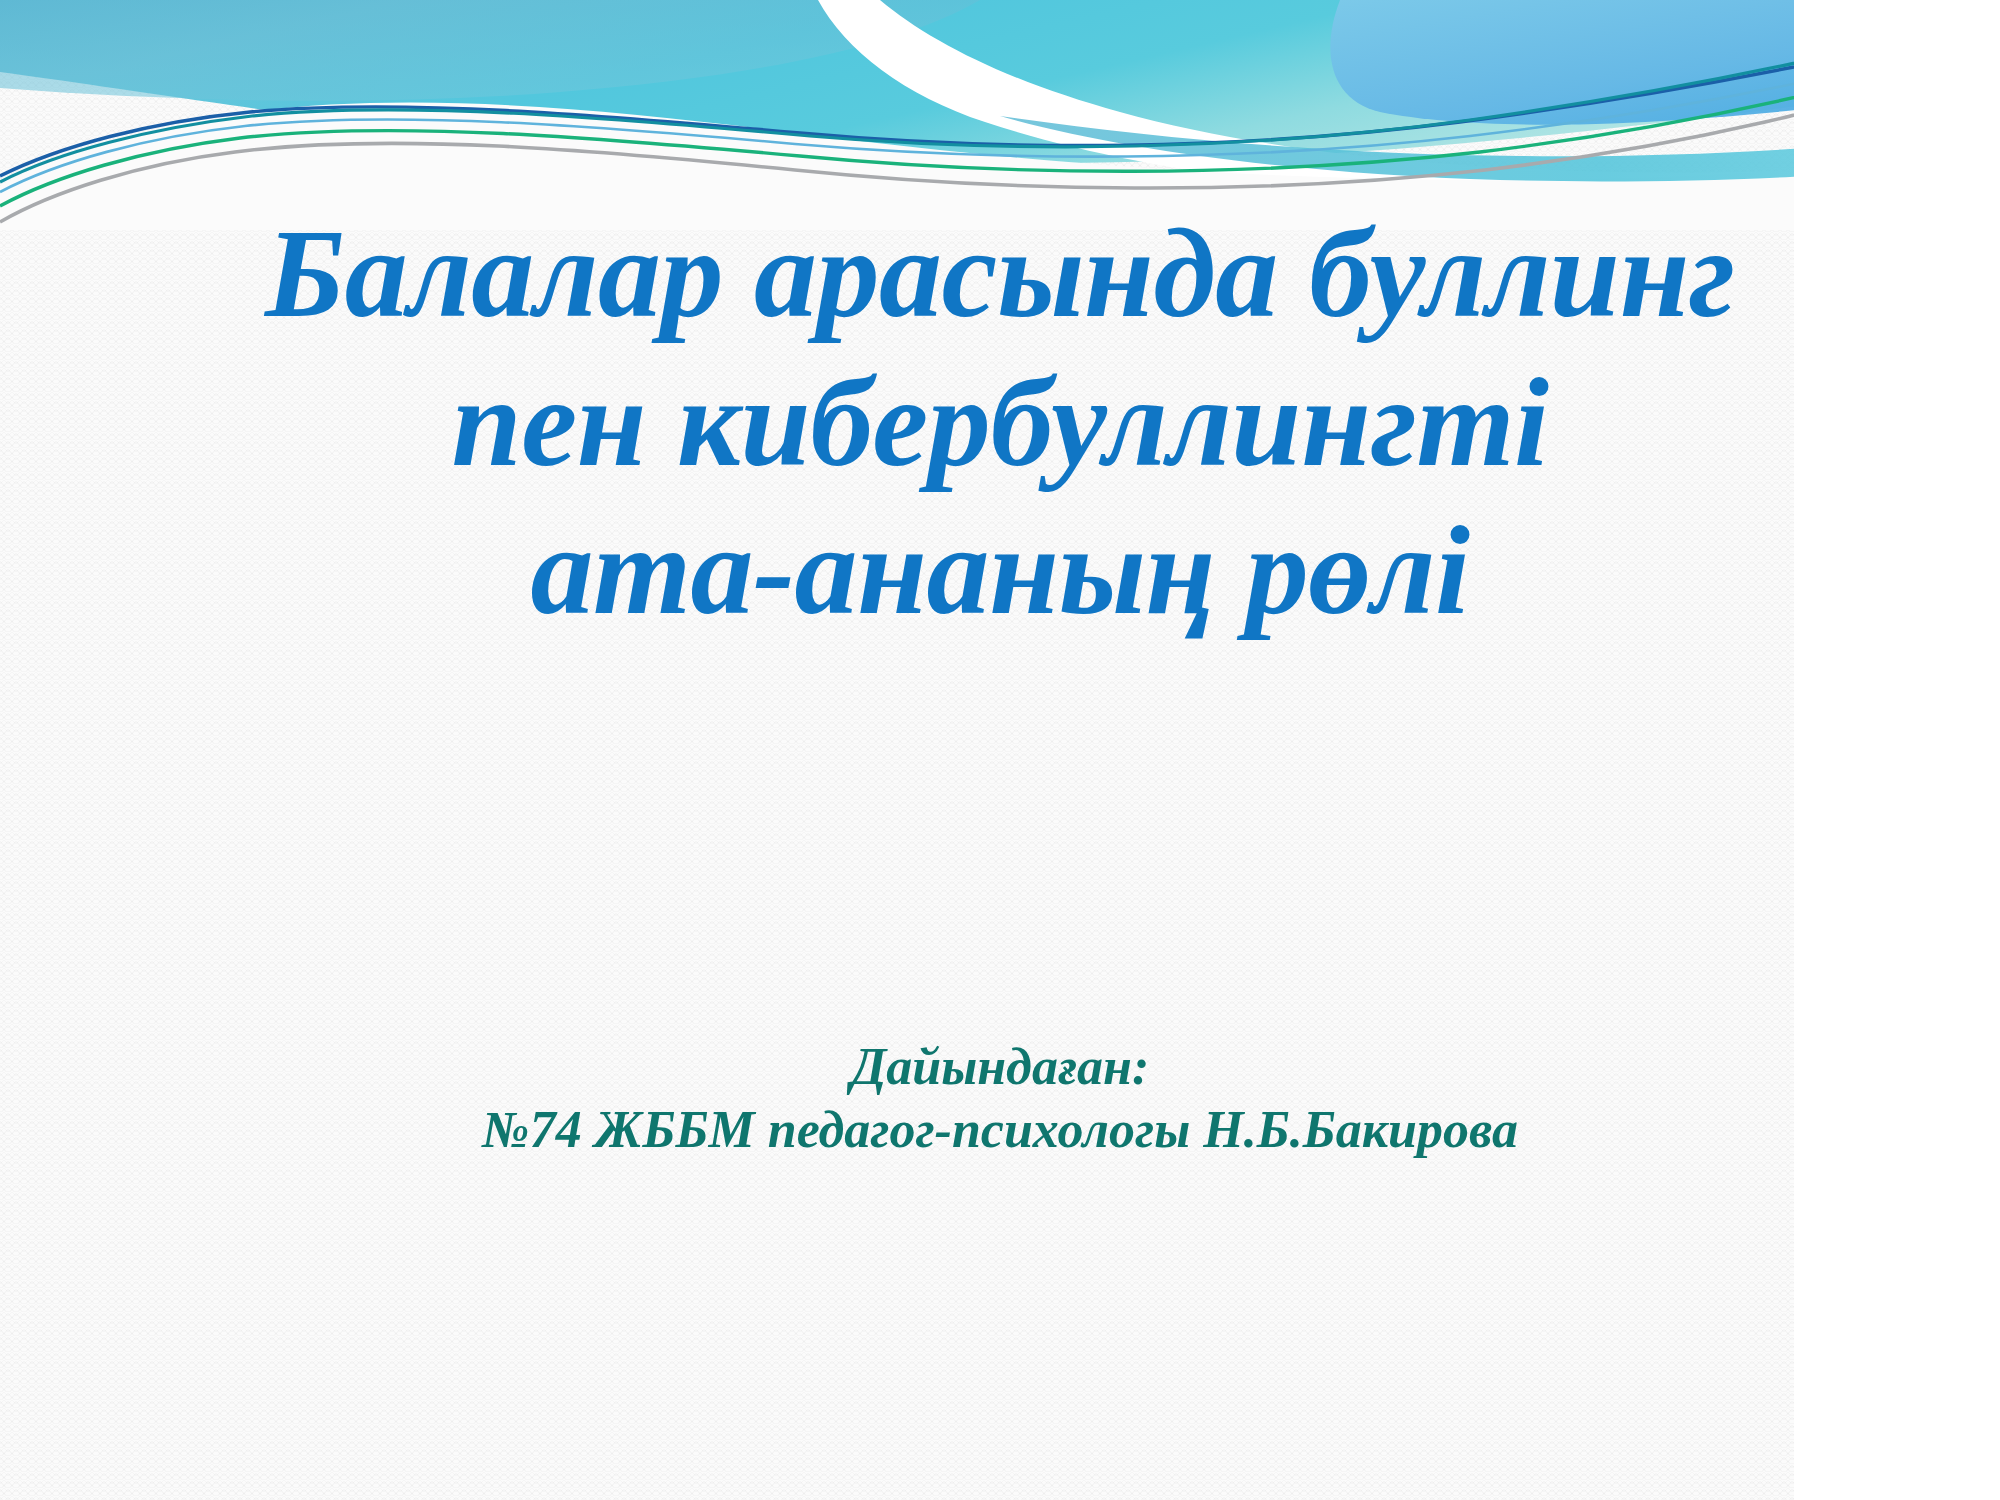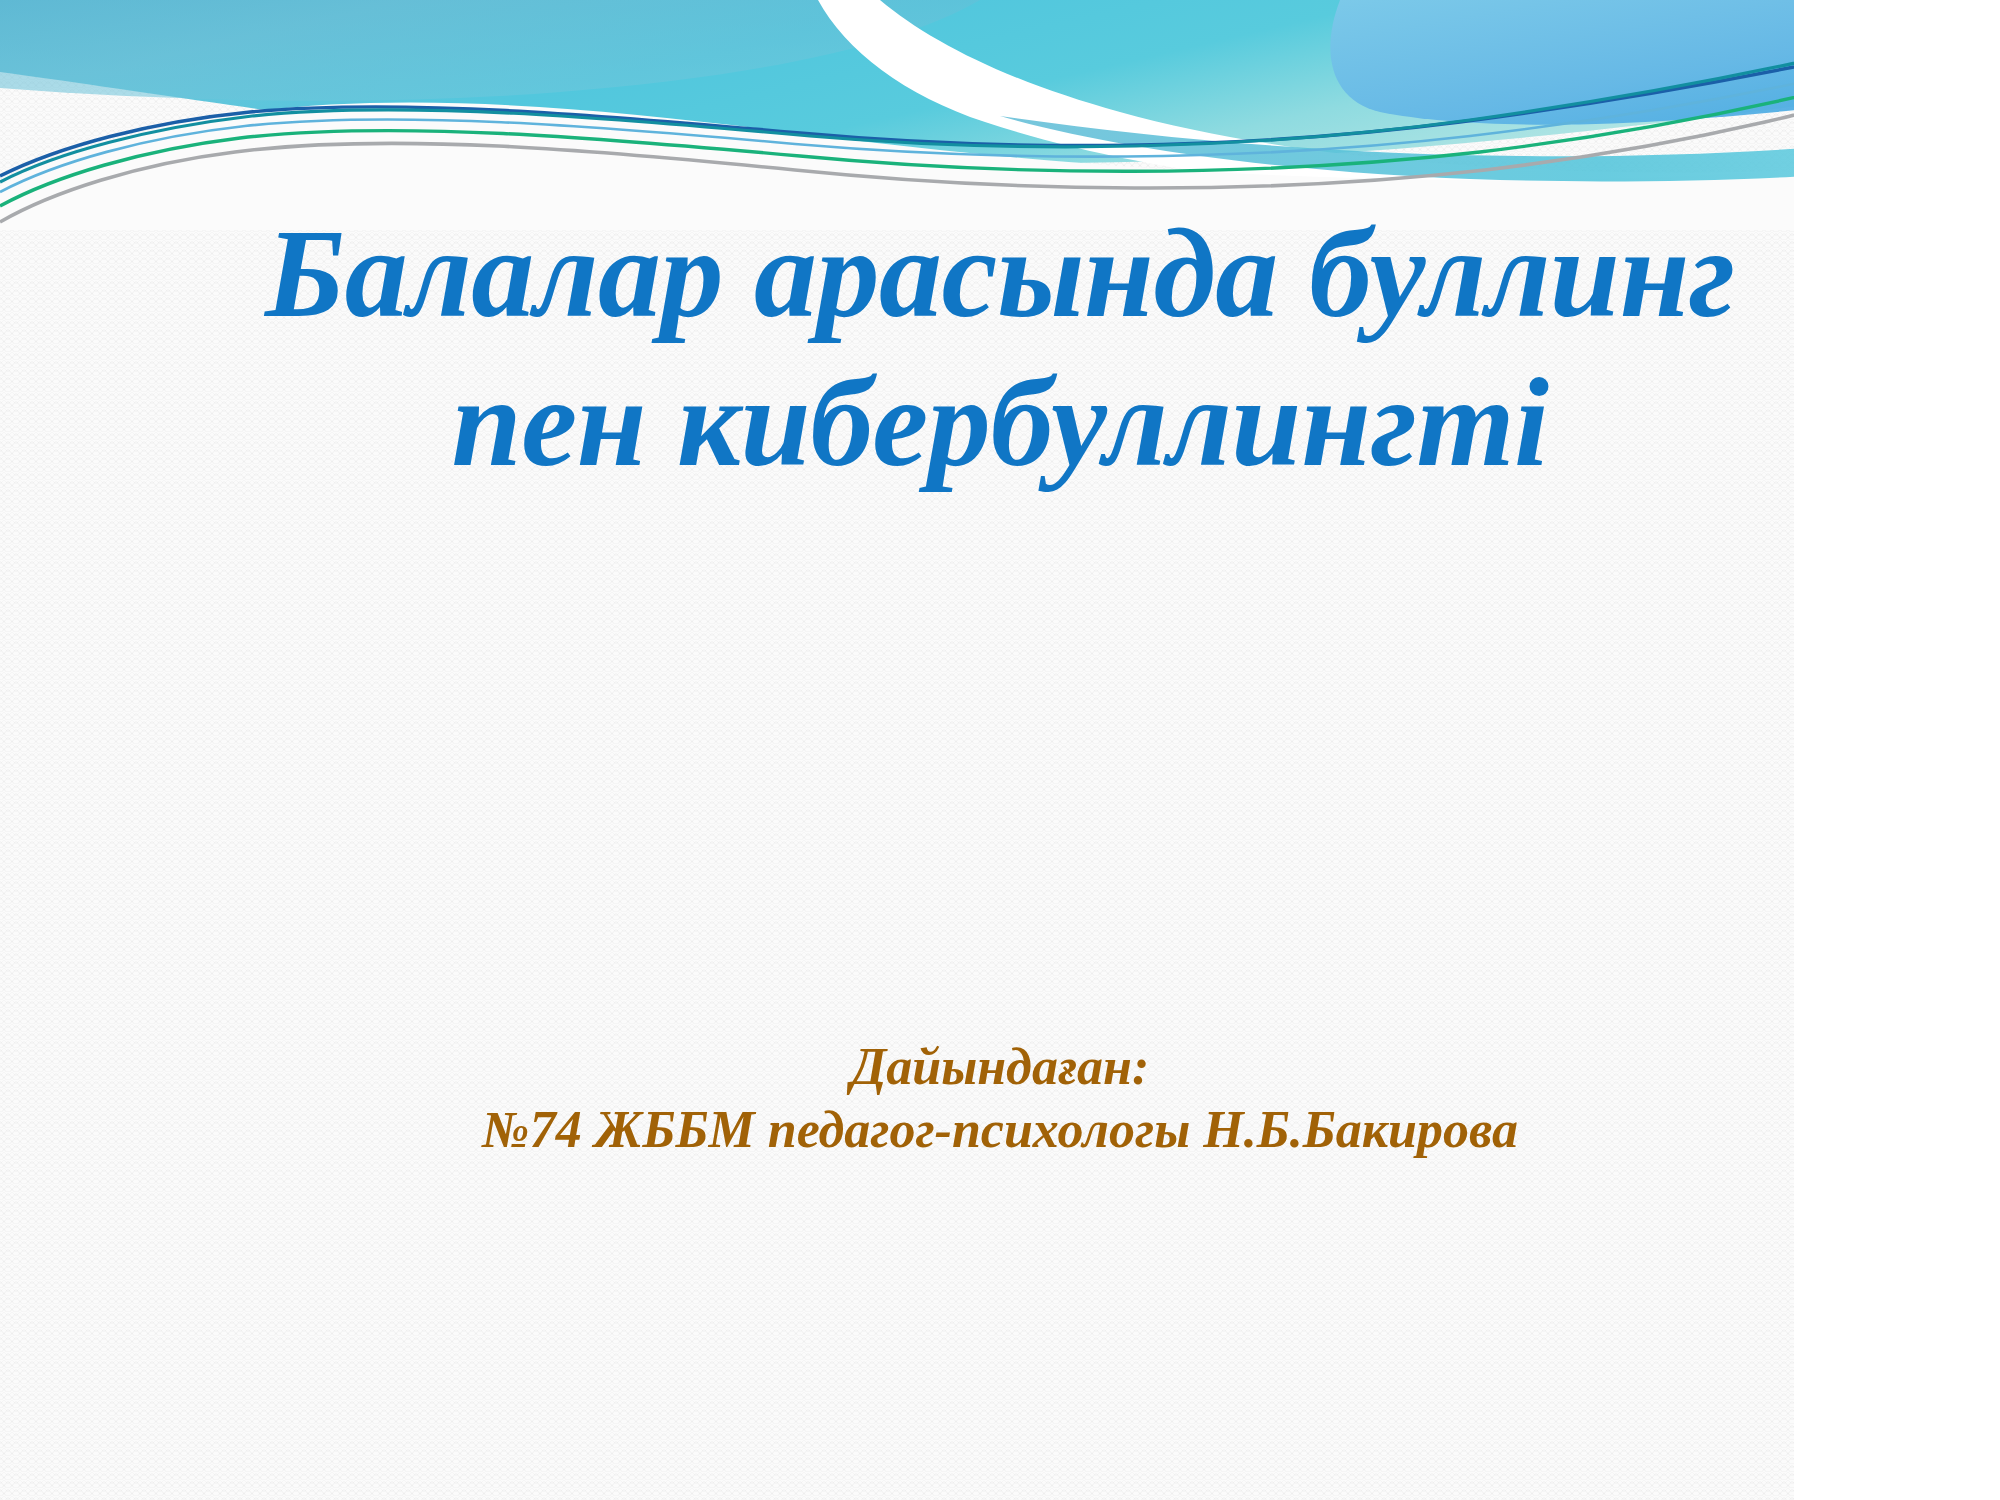--- a/index.html
+++ b/index.html
@@ -70,21 +70,21 @@
   #subtitle-block {
     position: absolute;
     z-index: 4;
     left: 100px;
     top: 1035px;
     width: 1800px;
     text-align: center;
   }
   .subtitle-line {
     display: block;
-    color: #a16207;
+    color: #0f766e;
     font-family: "Liberation Serif", "DejaVu Serif", serif;
     font-weight: bold;
     font-style: italic;
     font-size: 52px;
     line-height: 1.22;
     white-space: nowrap;
   }
 </style>
 </head>
 <body>
@@ -184,20 +184,21 @@
                C595,126 395,110 245,126
                C146,137 57,162 0,192"></path>
     </svg>
   </div>
 
   <div id="paper-texture"></div>
 
   <div id="title-block">
     <span class="title-line">Балалар арасында буллинг</span>
     <span class="title-line">пен кибербуллингті</span>
+    <span class="title-line">ата-ананың рөлі</span>
   </div>
 
   <div id="subtitle-block">
     <span class="subtitle-line">Дайындаған:</span>
     <span class="subtitle-line">№74 ЖББМ педагог-психологы  Н.Б.Бакирова</span>
   </div>
 
 </div>
 
 </body></html>

